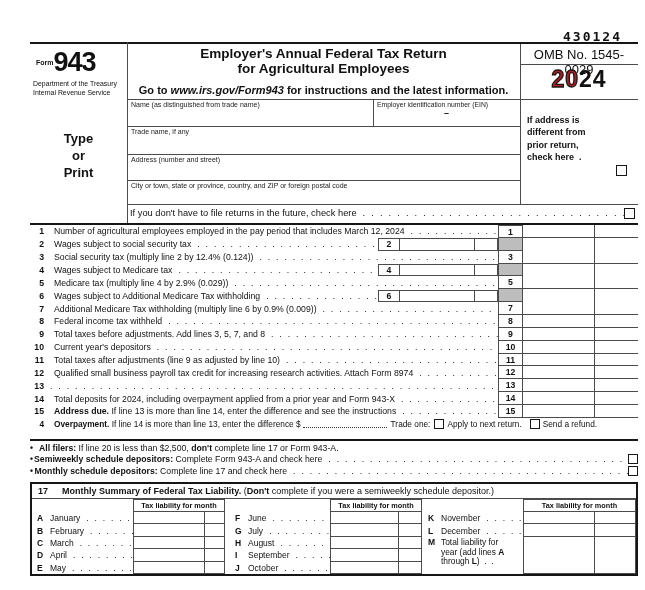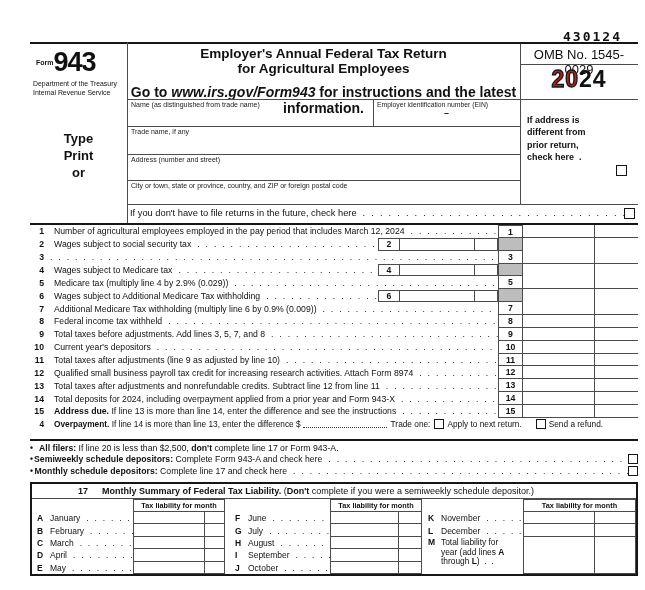--- a/index.html
+++ b/index.html
@@ -8,21 +8,21 @@
   .abs { position:absolute; }
   .hline { position:absolute; background:#4b4b4b; height:1px; }
   .vline { position:absolute; background:#4b4b4b; width:1px; }
   .thick { position:absolute; background:#161616; height:2px; }
   .doc-code { position:absolute; left:563px; top:29px; font-family:"DejaVu Sans Mono", monospace; font-weight:bold; font-size:13px; letter-spacing:2px; }
   
   .form-word { font-size:7px; font-weight:bold; vertical-align:6px; }
   .form-num { font-size:27px; font-weight:bold; letter-spacing:-1px; }
   .dept { font-size:6.9px; line-height:8.6px; }
   .title1 { font-size:13.5px; font-weight:bold; text-align:center; }
-  .goto { font-size:14px; font-weight:bold; text-align:center; }
+  .goto { font-size:11px; font-weight:bold; text-align:center; }
   .goto i { font-style:italic; }
   .omb { font-size:13px; text-align:center; }
   .year { font-size:23px; font-weight:bold; text-align:center; letter-spacing:1px; }
   .year .outline { color:#b91c1c; -webkit-text-stroke:1.3px #161616; }
   .typeprint { font-size:13px; font-weight:bold; text-align:center; line-height:17px; }
   .flabel { font-size:7px; color:#1a1a1a; padding:2px 0 0 4px; }
   .addr-diff { font-size:9px; font-weight:bold; line-height:12.4px; }
   .cbx { width:11px; height:11px; border:1.3px solid #161616; background:#fff; flex:0 0 auto; display:inline-block; }
   
   .lines { position:absolute; left:30px; top:223px; width:608px; height:212px; }
@@ -41,21 +41,21 @@
   .iamount { position:relative; flex:1; }
   .icents { position:absolute; right:22px; top:0; bottom:0; width:1px; background:#4b4b4b; }
   .dotfill { flex:1 1 60px; max-width:84px; border-bottom:1.3px dotted #333; height:8px; margin:0 4px 0 2px; }
   
   .bullets { position:absolute; left:30px; top:442px; width:608px; }
   .brow { display:flex; align-items:center; height:11.6px; font-size:8.7px; white-space:nowrap; }
   .bullet { width:9px; font-weight:bold; }
   
   .summary { position:absolute; left:30px; top:482px; width:608px; height:94px; border:2px solid #161616; background:#fff; }
   .sum-title { position:absolute; left:0; right:0; top:0; height:15px; border-bottom:1px solid #4b4b4b; display:flex; align-items:center; font-size:9px; padding-left:4px; white-space:nowrap; }
-  .sum-title .lnum { width:14px; text-align:center; margin-right:12px;margin-left:40px; }
+  .sum-title .lnum { width:14px; text-align:center; margin-right:12px; }
   .colhead { position:absolute; height:13px; border:1px solid #4b4b4b; font-size:7.3px; font-weight:bold; text-align:center; line-height:12px; }
   .scell { position:absolute; border:1px solid #4b4b4b; border-top:none; background:#fff; }
   .scents { position:absolute; top:0; bottom:0; width:1px; background:#4b4b4b; }
   .mrow { position:absolute; display:flex; align-items:center; height:12.4px; font-size:8.5px; white-space:nowrap; }
   .mletter { width:13px; font-weight:bold; flex:0 0 auto; }
   .mlabel-m { position:absolute; font-size:8.4px; line-height:9.6px; }
 </style>
 </head>
 <body>
 
@@ -84,22 +84,22 @@
   <div class="abs year" style="left:520px; top:66px; width:118px;">
     <span class="outline">20</span><span>24</span>
   </div>
 
   <div class="vline" style="left:127px; top:42px; height:181px;"></div>
   <div class="vline" style="left:520px; top:44px; height:160px;"></div>
   <div class="hline" style="left:127px; top:99px; width:511px;"></div>
 
   <div class="abs typeprint" style="left:30px; top:130px; width:97px;">
     <div>Type</div>
+    <div>or</div>
     <div>Print</div>
-    <div>or</div>
   </div>
 
   <div class="hline" style="left:127px; top:126px; width:393px;"></div>
   <div class="hline" style="left:127px; top:154px; width:393px;"></div>
   <div class="hline" style="left:127px; top:180px; width:393px;"></div>
   <div class="hline" style="left:127px; top:204px; width:511px;"></div>
   <div class="vline" style="left:373px; top:99px; height:27px;"></div>
 
   <div class="abs" style="left:127px; top:99px; width:246px; height:27px;">
     <div class="flabel">Name (as distinguished from trade name)</div>
@@ -141,20 +141,21 @@
       <span class="ltext">Number of agricultural employees employed in the pay period that includes March 12, 2024</span>
       <span class="dots">. . . . . . . . . . . . . . . . . . . . . . . . . . . . . . . . . . . . . . . . . . . . . . . . . . . . . . . . . . . . . . . . . . . . . . . . . . . . . . . . </span>
     </div>
     <div class="row" style="top:14.9px; width:348px;">
       <span class="lnum">2</span>
       <span class="ltext">Wages subject to social security tax</span>
       <span class="dots">. . . . . . . . . . . . . . . . . . . . . . . . . . . . . . . . . . . . . . . . . . . . . . . . . . . . . . . . . . . . . . . . . . . . . . . . . . . . . . . . </span>
     </div>
     <div class="row" style="top:27.7px; width:468px;">
       <span class="lnum">3</span>
+      <span class="ltext">Social security tax (multiply line 2 by 12.4% (0.124))</span>
       <span class="dots">. . . . . . . . . . . . . . . . . . . . . . . . . . . . . . . . . . . . . . . . . . . . . . . . . . . . . . . . . . . . . . . . . . . . . . . . . . . . . . . . </span>
     </div>
     <div class="row" style="top:40.6px; width:348px;">
       <span class="lnum">4</span>
       <span class="ltext">Wages subject to Medicare tax</span>
       <span class="dots">. . . . . . . . . . . . . . . . . . . . . . . . . . . . . . . . . . . . . . . . . . . . . . . . . . . . . . . . . . . . . . . . . . . . . . . . . . . . . . . . </span>
     </div>
     <div class="row" style="top:53.4px; width:468px;">
       <span class="lnum">5</span>
       <span class="ltext">Medicare tax (multiply line 4 by 2.9% (0.029))</span>
@@ -190,40 +191,39 @@
       <span class="ltext">Total taxes after adjustments (line 9 as adjusted by line 10)</span>
       <span class="dots">. . . . . . . . . . . . . . . . . . . . . . . . . . . . . . . . . . . . . . . . . . . . . . . . . . . . . . . . . . . . . . . . . . . . . . . . . . . . . . . . </span>
     </div>
     <div class="row" style="top:143.4px; width:468px;">
       <span class="lnum">12</span>
       <span class="ltext">Qualified small business payroll tax credit for increasing research activities. Attach Form 8974</span>
       <span class="dots">. . . . . . . . . . . . . . . . . . . . . . . . . . . . . . . . . . . . . . . . . . . . . . . . . . . . . . . . . . . . . . . . . . . . . . . . . . . . . . . . </span>
     </div>
     <div class="row" style="top:156.2px; width:468px;">
       <span class="lnum">13</span>
-      <span class="ltext">Total taxes after adjustments and nonrefundable credits. Subtract line 12 from line 11</span>
       <span class="dots">. . . . . . . . . . . . . . . . . . . . . . . . . . . . . . . . . . . . . . . . . . . . . . . . . . . . . . . . . . . . . . . . . . . . . . . . . . . . . . . . </span>
     </div>
     <div class="row" style="top:169.1px; width:468px;">
       <span class="lnum">14</span>
       <span class="ltext">Total deposits for 2024, including overpayment applied from a prior year and Form 943-X</span>
       <span class="dots">. . . . . . . . . . . . . . . . . . . . . . . . . . . . . . . . . . . . . . . . . . . . . . . . . . . . . . . . . . . . . . . . . . . . . . . . . . . . . . . . </span>
     </div>
     <div class="row" style="top:181.9px; width:468px;">
       <span class="lnum">15</span>
       <span class="ltext"><span class="b">Address due.</span><span> If line 13 is more than line 14, enter the difference and see the instructions</span></span>
       <span class="dots">. . . . . . . . . . . . . . . . . . . . . . . . . . . . . . . . . . . . . . . . . . . . . . . . . . . . . . . . . . . . . . . . . . . . . . . . . . . . . . . . </span>
     </div>
     <div class="row" style="top:194.8px; width:608px; font-size:8.3px;">
       <span class="lnum">4</span>
       <span class="ltext"><span class="b">Overpayment.</span><span> If line 14 is more than line 13, enter the difference $</span></span>
       <span class="dotfill"></span>
       <span style="margin-right:4px;">Trade one:</span>
       <span class="cbx" style="width:10px;height:10px;"></span>
-      <span style="margin:0 14px 0 3px;">Apply to next return.</span>
+      <span style="margin:0 8px 0 3px;">Apply to next return.</span>
       <span class="cbx" style="width:10px;height:10px;"></span>
       <span style="margin-left:3px;">Send a refund.</span>
     </div>
 
     <div class="nbox first" style="top:2px;">1</div>
     <div class="afield" style="top:2px; height:12.9px; border-top:none;">
         <div class="cents"></div>
       </div>
     <div class="gcell" style="top: 14.9px; background: rgb(189, 189, 189);"></div>
     <div class="nbox" style="top:27.7px;">3</div>

